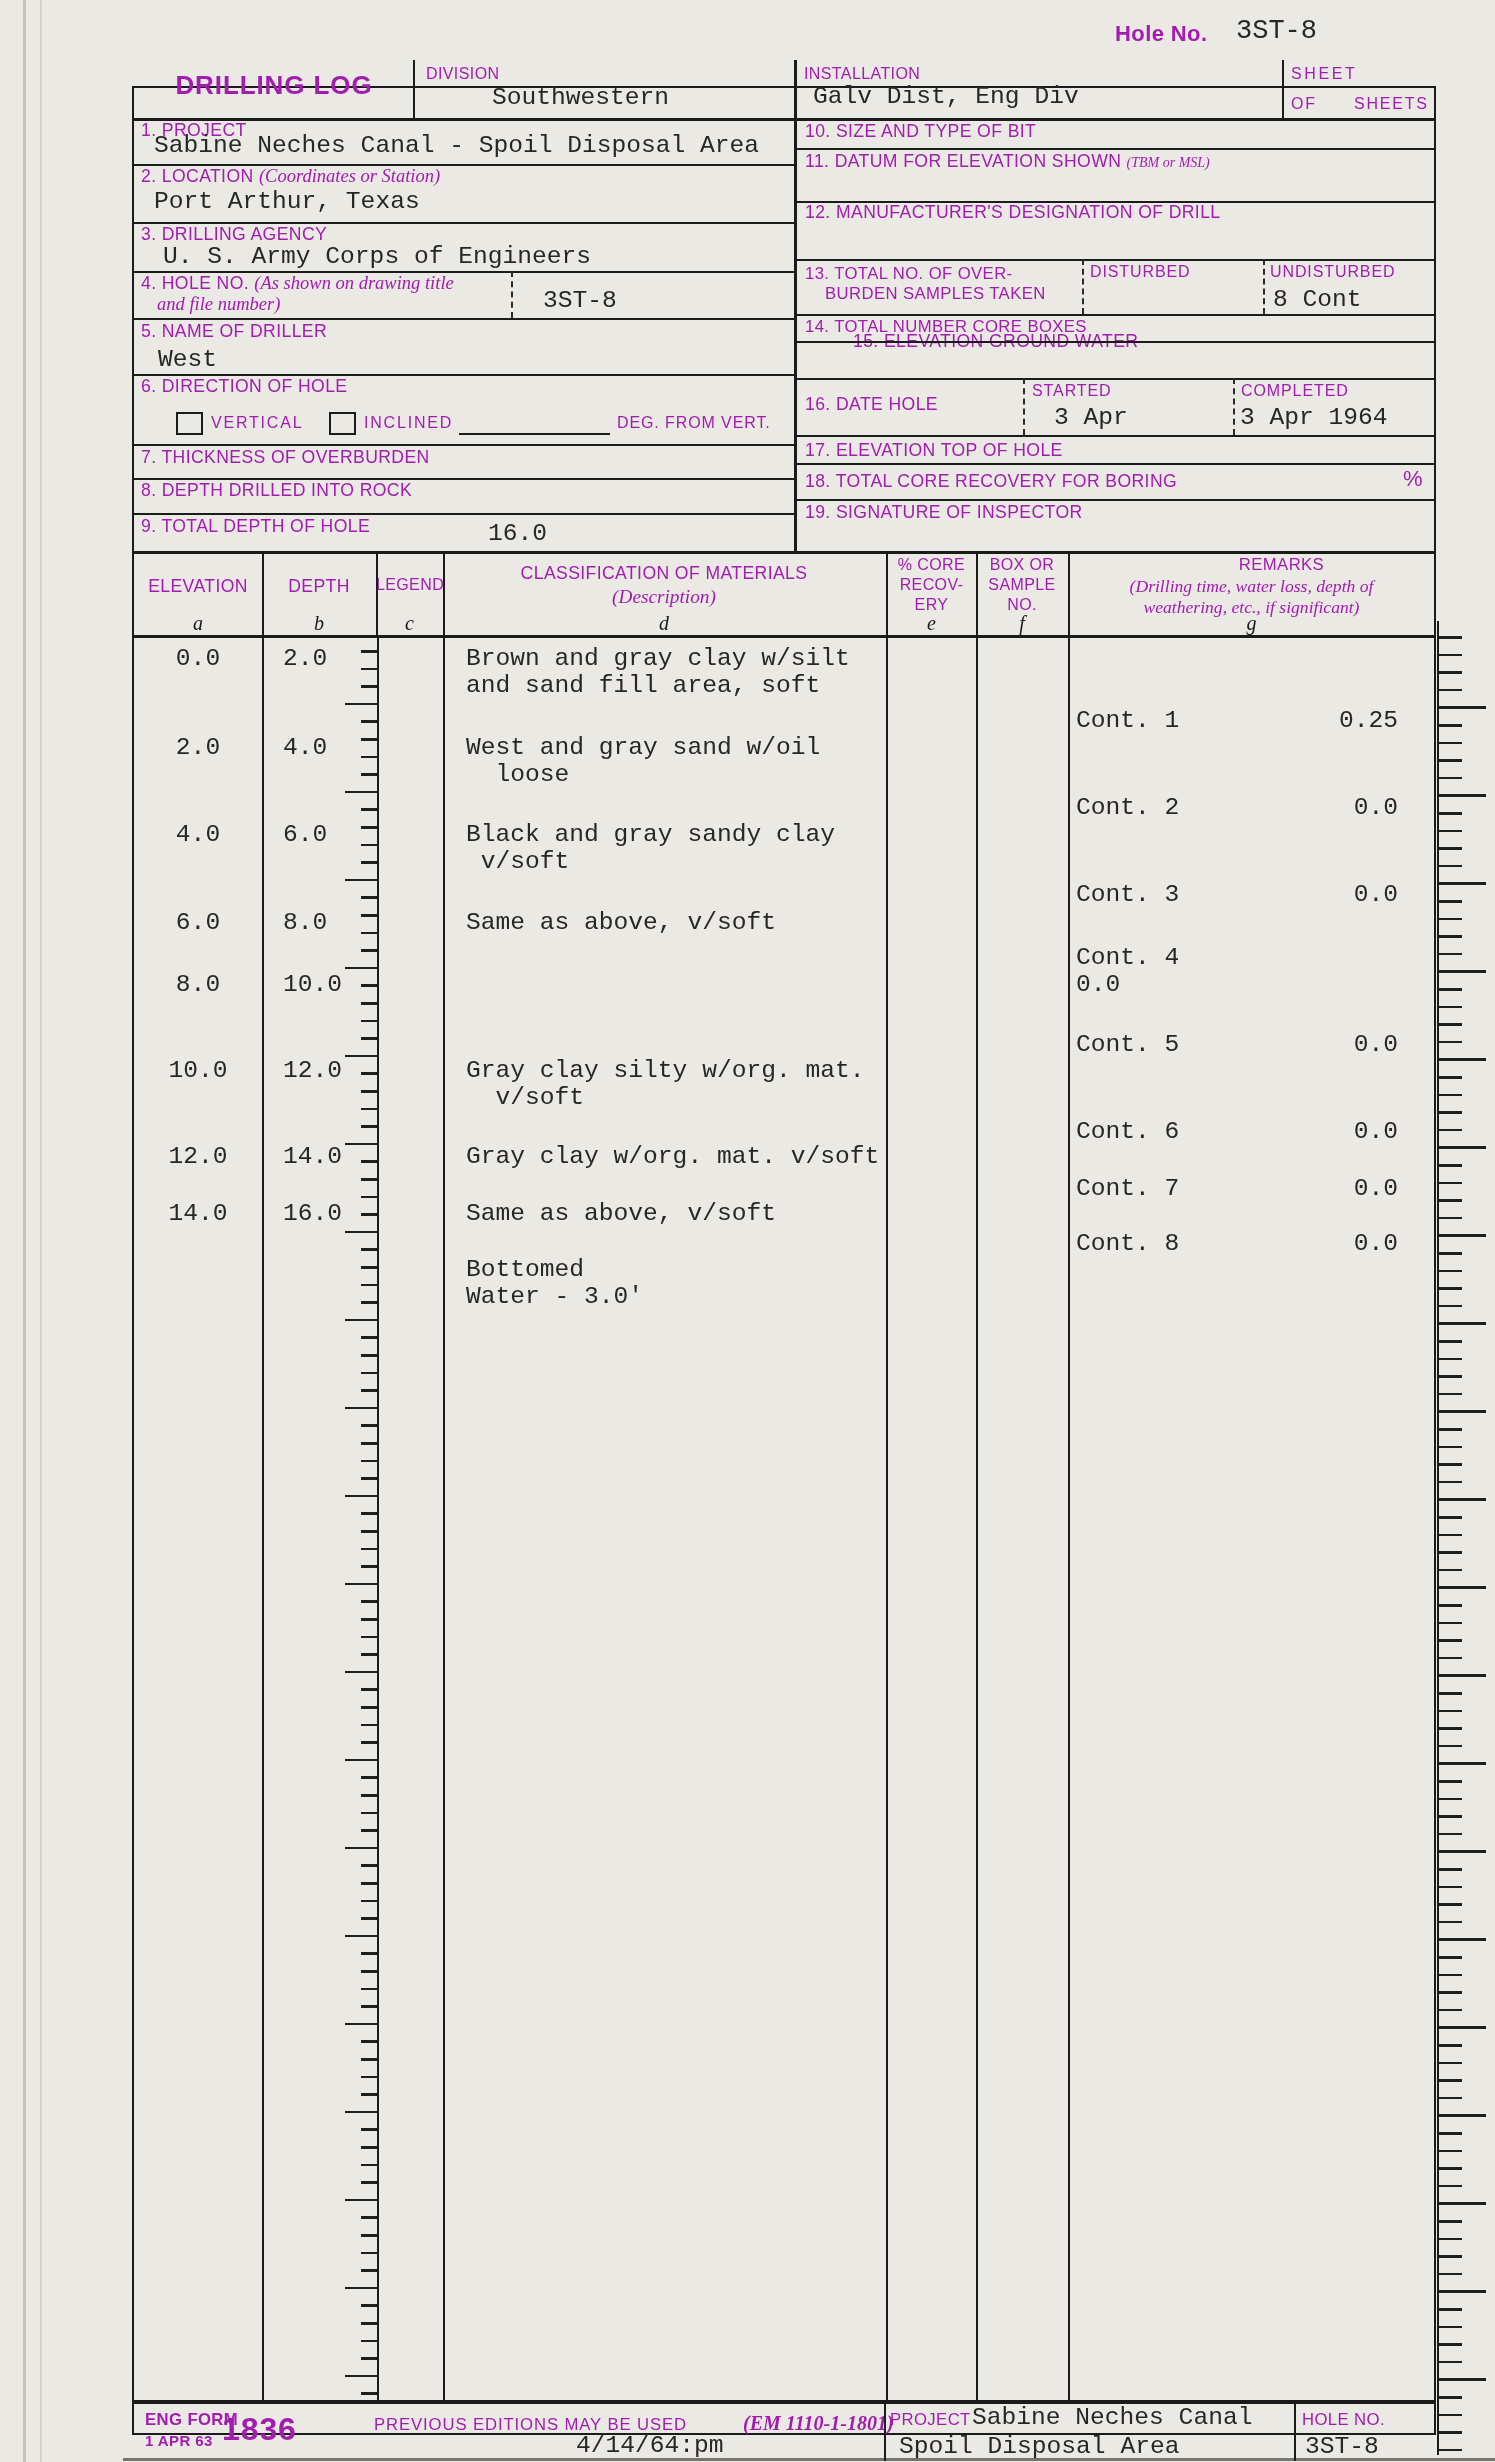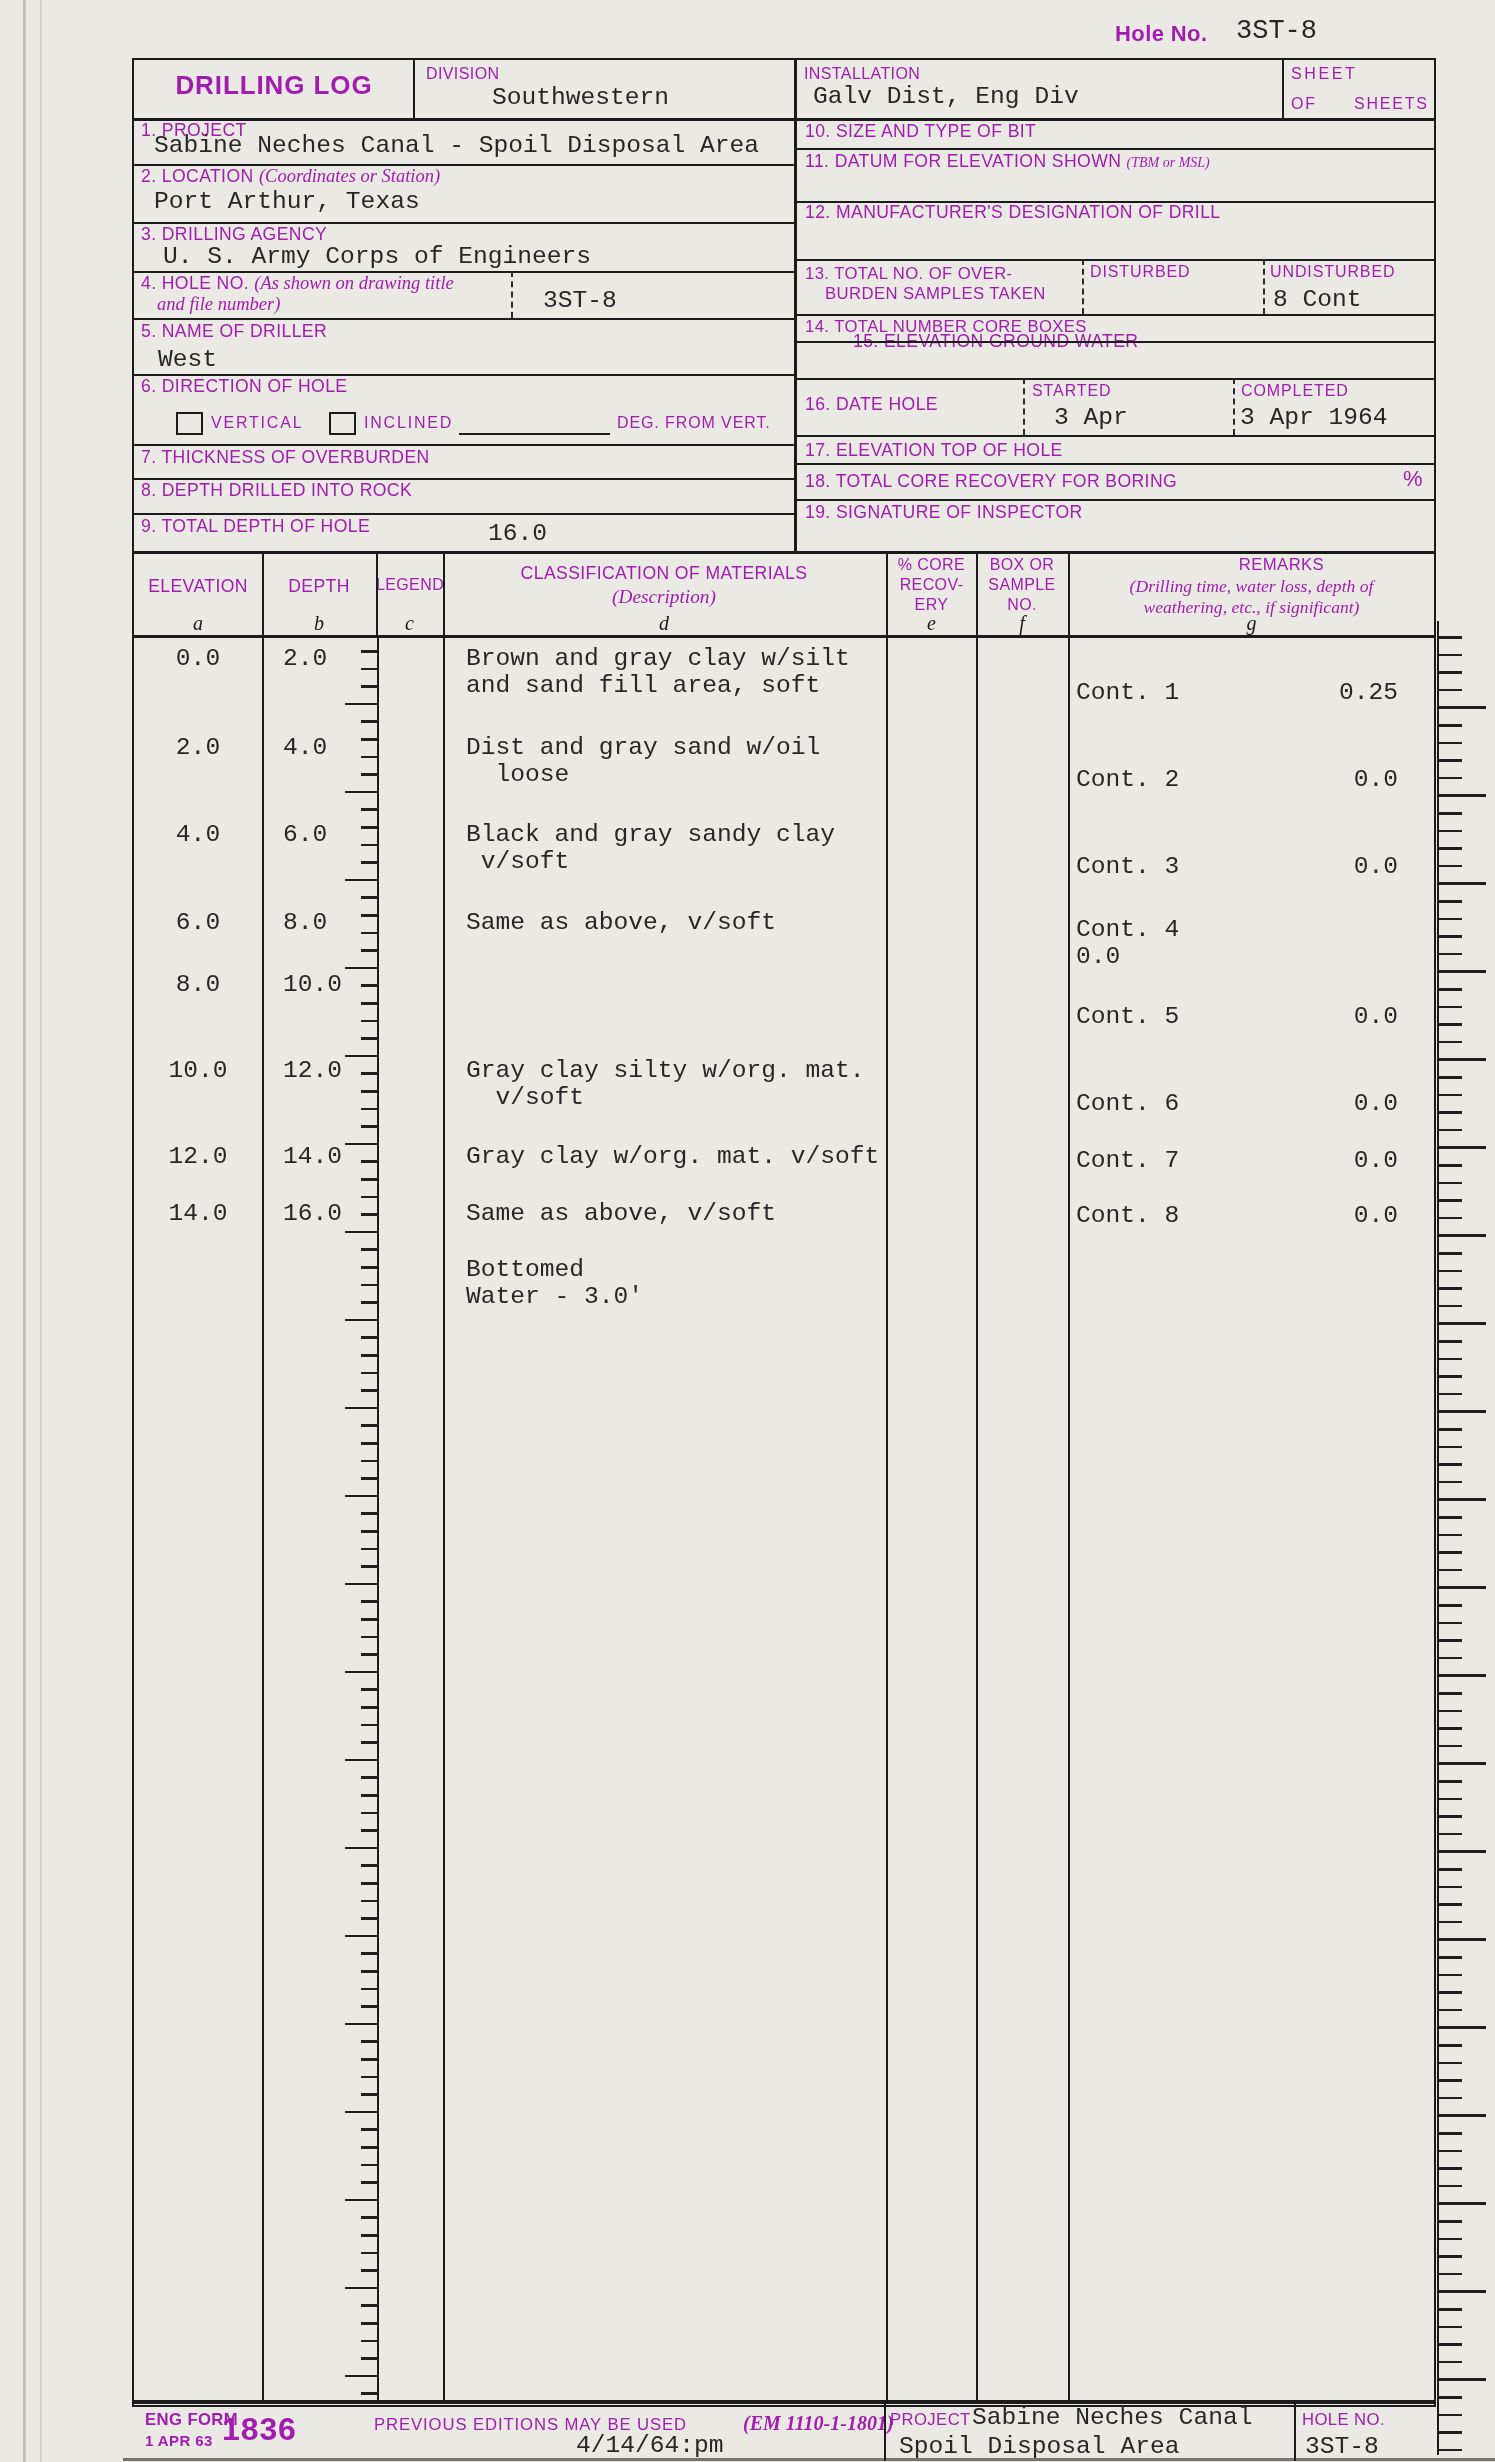--- a/index.html
+++ b/index.html
@@ -1,18 +1,18 @@
 <!DOCTYPE html>
 <html style="font-size:14px"><head>
 <meta charset="utf-8">
 <style>
   html,body{margin:0;padding:0;background:#dddcd8;}
   #sheet{position:relative;width:1495px;height:2462px;background:#eae9e4;overflow:hidden;
          font-family:"Liberation Sans",sans-serif;color:#161616;}
-  .abs{position:absolute;}
+  .abs{position:absolute;margin-top:28px;}
   .ln{position:absolute;background:#1b1b1b;}
   .dashv{position:absolute;border-left:2.6px dashed #2a2a2a;}
   .lbl{position:absolute;font-family:"Liberation Sans",sans-serif;font-size:17.6px;
        letter-spacing:0.4px;color:#a21caf;white-space:nowrap;}
   .sm{font-size:16px;}
   .it{font-family:"Liberation Serif",serif;font-style:italic;letter-spacing:0;}
   .ty{position:absolute;font-family:"Liberation Mono","DejaVu Sans Mono",monospace;
       font-size:24.6px;color:#272727;white-space:nowrap;}
   .pre{white-space:pre-wrap;line-height:27px;}
   .ctr{text-align:center;}
@@ -148,21 +148,21 @@
   <div class="ty" style="left:283px;top:645px;">2.0</div>
   <div class="ty pre" style="left:466px;top:645px;">Brown and gray clay w/silt
 and sand fill area, soft</div>
   <div class="abs" style="left:1076px;top:679px;width:322px;display:flex;justify-content:space-between;">
     <span class="ty" style="position:static;">Cont.  1</span>
     <span class="ty" style="position:static;">0.25</span>
   </div>
 
   <div class="ty ctr" style="left:134px;top:734px;width:128px;">2.0</div>
   <div class="ty" style="left:283px;top:734px;">4.0</div>
-  <div class="ty pre" style="left:466px;top:734px;">Dist and gray sand w/oil
+  <div class="ty pre" style="left:466px;top:734px;">West and gray sand w/oil
   loose</div>
   <div class="abs" style="left:1076px;top:766px;width:322px;display:flex;justify-content:space-between;">
     <span class="ty" style="position:static;">Cont.  2</span>
     <span class="ty" style="position:static;">0.0</span>
   </div>
 
   <div class="ty ctr" style="left:134px;top:821px;width:128px;">4.0</div>
   <div class="ty" style="left:283px;top:821px;">6.0</div>
   <div class="ty pre" style="left:466px;top:821px;">Black and gray sandy clay
  v/soft</div>

